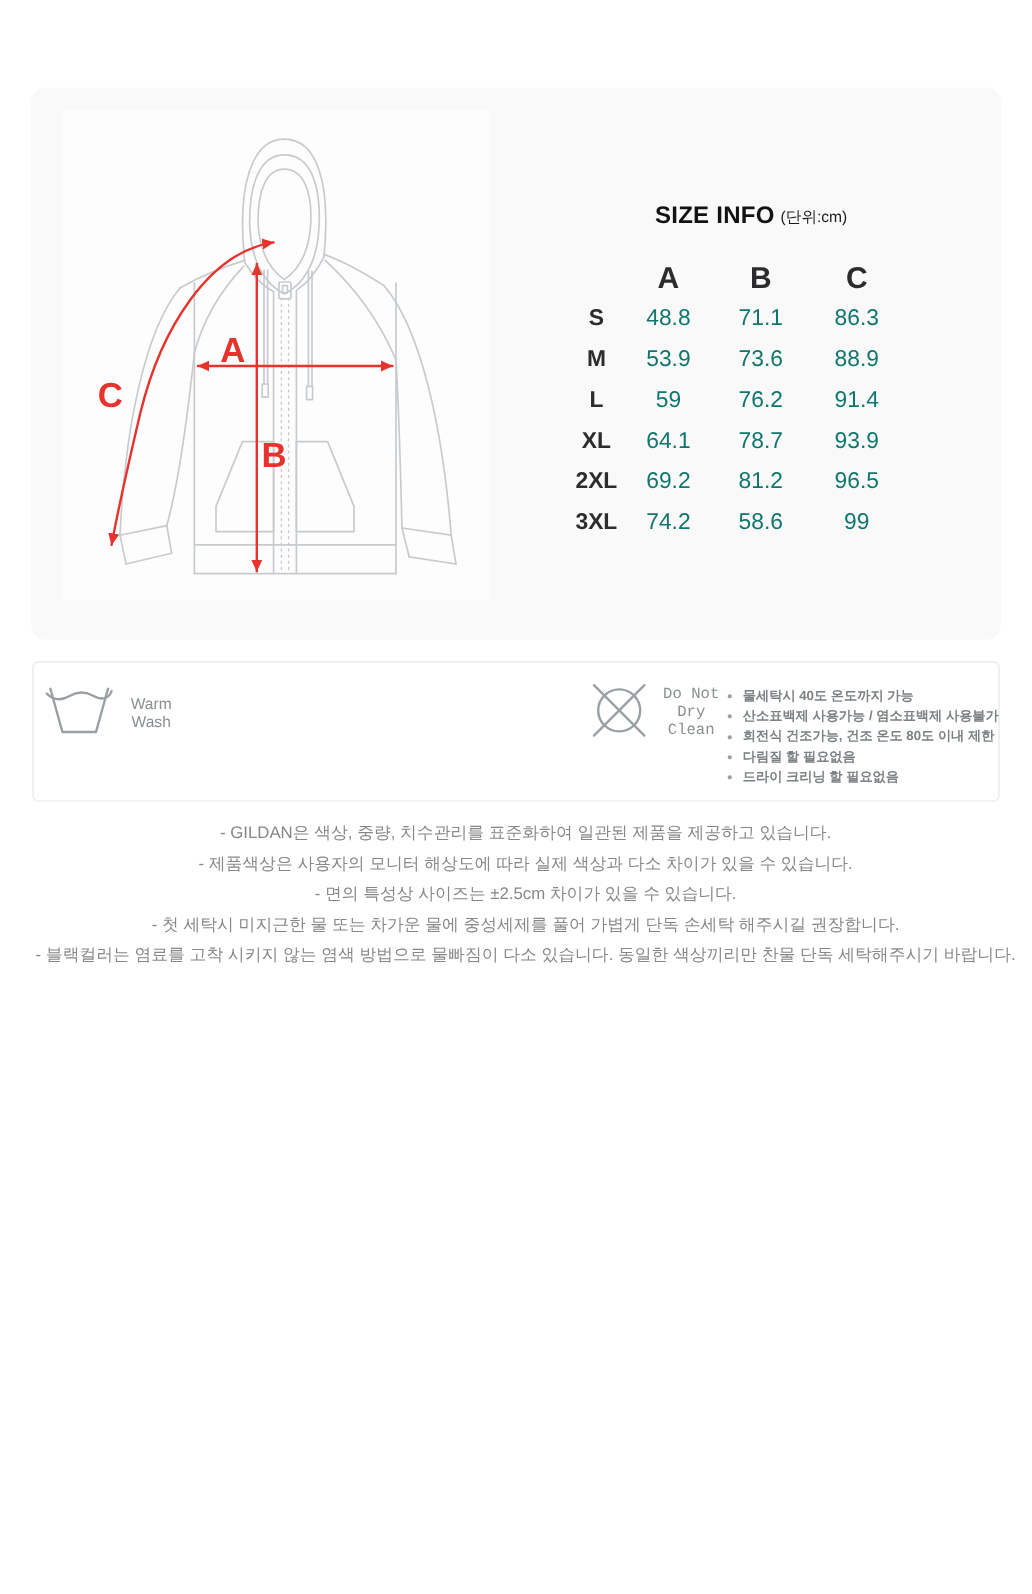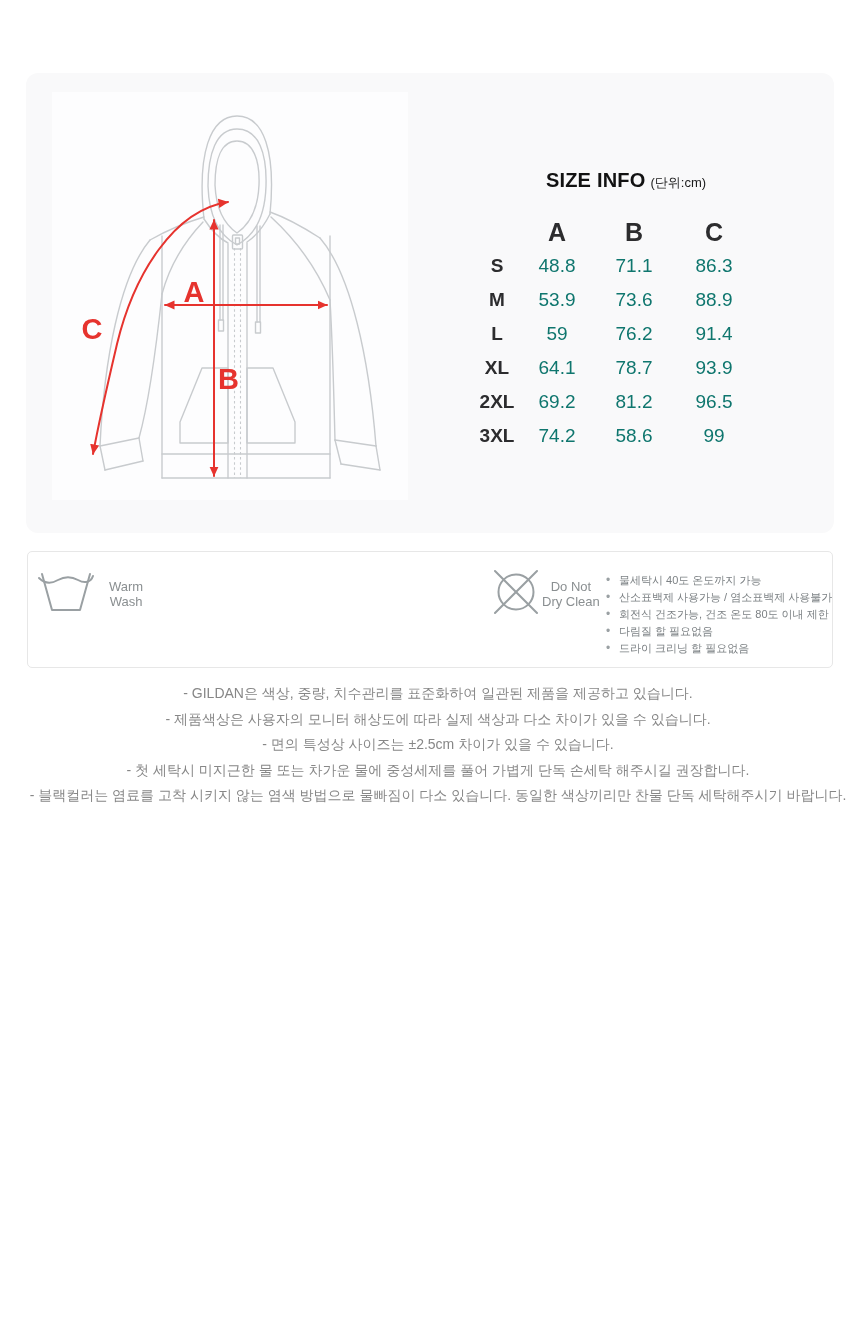--- a/index.html
+++ b/index.html
@@ -18,21 +18,21 @@
   .diagram-panel svg{display:block;}
 
   .garm{stroke:var(--garment-outline,#c8cbce);fill:none;stroke-width:1.4;stroke-linejoin:round;stroke-linecap:round;}
   .garm-dash{stroke:var(--garment-outline,#c8cbce);fill:none;stroke-width:1.1;stroke-dasharray:2.5 2.6;}
   .red-stroke{stroke:var(--accent-red,#e6332e);fill:none;stroke-width:2;stroke-linecap:round;}
   .red-fill{fill:var(--accent-red,#e6332e);}
   .red-label{fill:var(--accent-red,#e6332e);font-family:"Liberation Sans","DejaVu Sans",sans-serif;
     font-weight:bold;font-size:29px;}
 
   .size-title-wrap{position:absolute;left:450px;top:96px;width:300px;display:flex;
-    justify-content:center;align-items:flex-end;gap:5px;}
+    justify-content:center;align-items:center;gap:5px;}
   .size-title{font-size:20px;font-weight:bold;color:#121212;letter-spacing:.2px;}
   .size-unit{font-size:13px;color:#1c1c1c;}
 
   .size-table{position:absolute;left:441px;top:142px;width:280px;display:grid;
     grid-template-columns:60px 60px 94px 66px;grid-auto-rows:34px;align-items:center;}
   .cell{text-align:center;}
   .col-hdr{font-size:25px;font-weight:bold;color:#2c2c2e;height:42px;line-height:42px;}
   .row-label{font-size:19px;font-weight:bold;color:#2c2c2e;}
   .val{font-size:19px;color:#0f766e;}
 
@@ -40,21 +40,21 @@
   .care-box{position:absolute;left:27px;top:551px;width:806px;height:117px;background:#ffffff;
     border:1px solid #e7e7e7;border-radius:5px;}
   .care-item{position:absolute;top:8px;width:120px;display:flex;align-items:center;}
   .care-icon-row{height:64px;display:flex;align-items:center;justify-content:center;}
   .ci{stroke:var(--icon-gray,#9aa0a3);fill:none;stroke-width:2;stroke-linejoin:round;stroke-linecap:round;}
   .ci-fill{fill:var(--icon-gray,#9aa0a3);stroke:none;}
   .care-label{margin-top:3px;font-size:13px;line-height:15px;color:#8a8f91;text-align:center;white-space:pre-line;}
 
   .care-notes{position:absolute;left:578px;top:20px;list-style:none;}
   .care-notes li{position:relative;padding-left:13px;font-size:11px;line-height:17px;
-    color:#7c8184;white-space:nowrap;}
+    color:#7c8184;white-space:nowrap;font-weight:bold;}
   .care-notes li::before{content:"•";position:absolute;left:0;top:0;font-size:12px;color:#9aa0a3;}
 
   
   .footnotes{position:absolute;left:28px;top:681px;width:820px;text-align:center;}
   .footnotes p{font-size:14px;line-height:25.5px;color:#878787;white-space:nowrap;}
 </style>
 </head>
 <body>
 
 <div class="page">
@@ -183,21 +183,21 @@
           <path class="ci" d="M6,5 L16,41 L44,41 L54,5"></path>
           <path class="ci" d="M3,9 C9,15 15,15 22,11 C29,7 35,7 42,11 C49,15 55,13 57,7"></path>
         </svg>
       </div>
       <div class="care-label">Warm Wash</div>
     </div>
 
 
 
 
-    <div class="care-item" style="left:462px;">
+    <div class="care-item" style="left:462px;font-family:Liberation Mono, monospace;">
       <div class="care-icon-row">
         <svg width="52" height="52" viewBox="0 0 52 52">
           <circle class="ci" cx="26" cy="26" r="17.5"></circle>
           <path class="ci" d="M5,5 L47,47"></path>
           <path class="ci" d="M47,5 L5,47"></path>
         </svg>
       </div>
       <div class="care-label">Do Not
 Dry Clean</div>
     </div>

